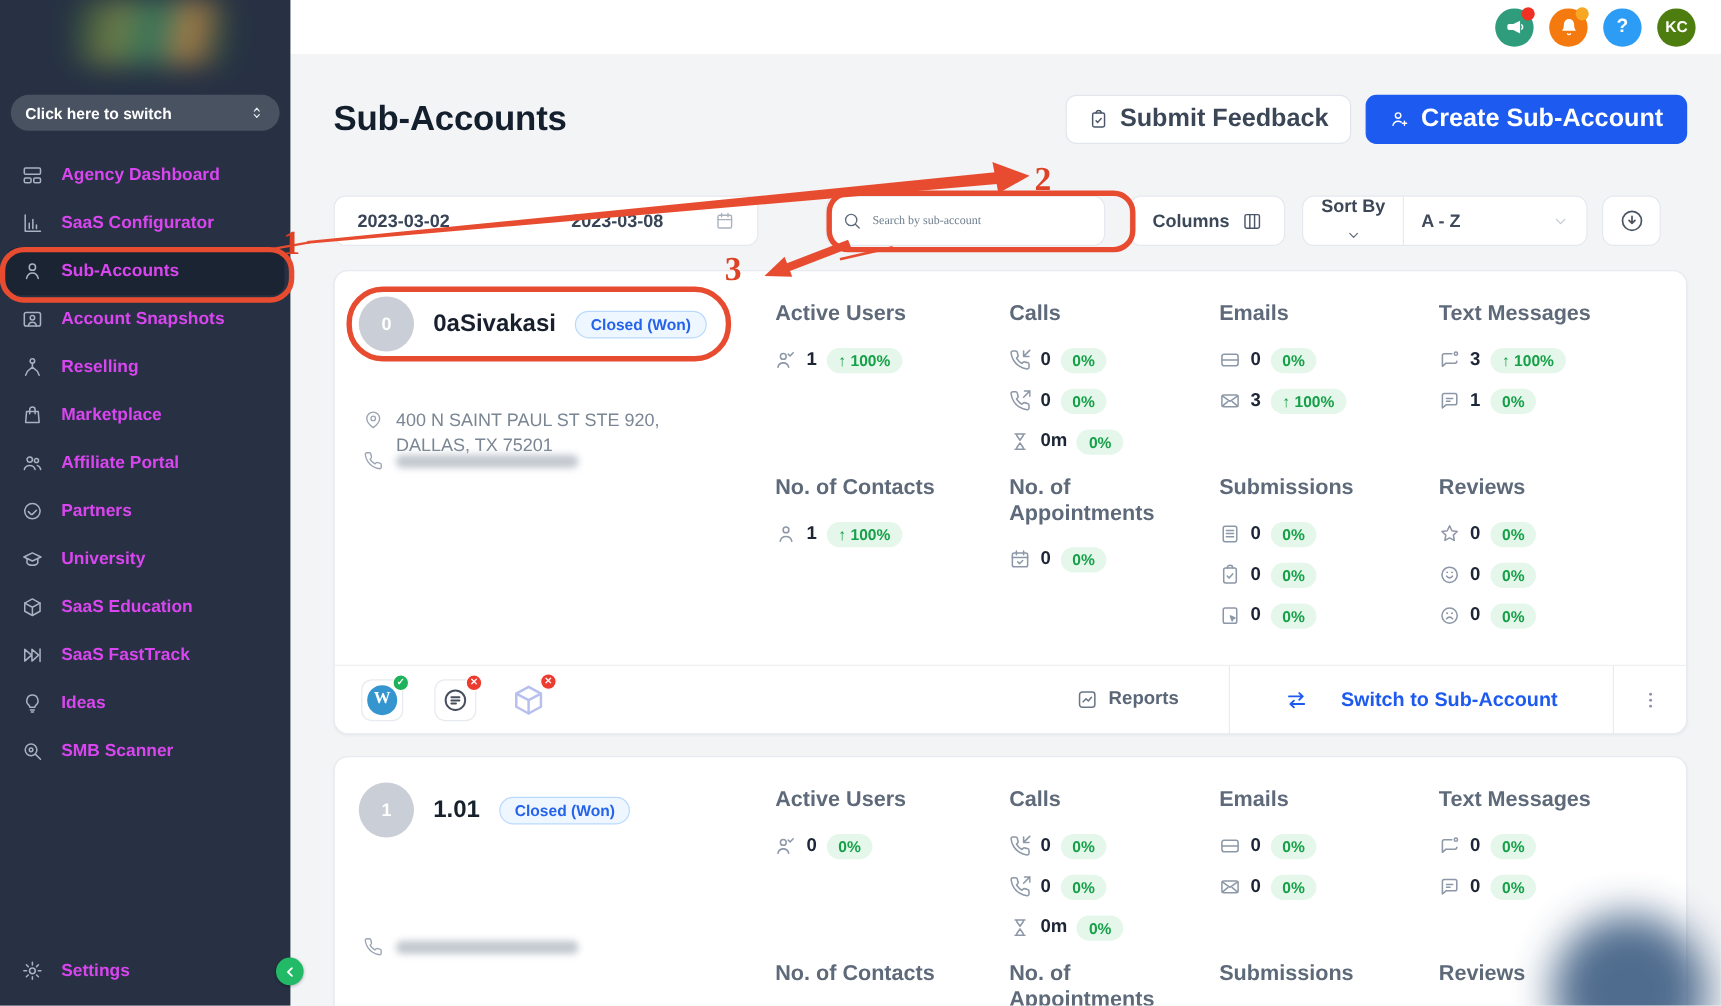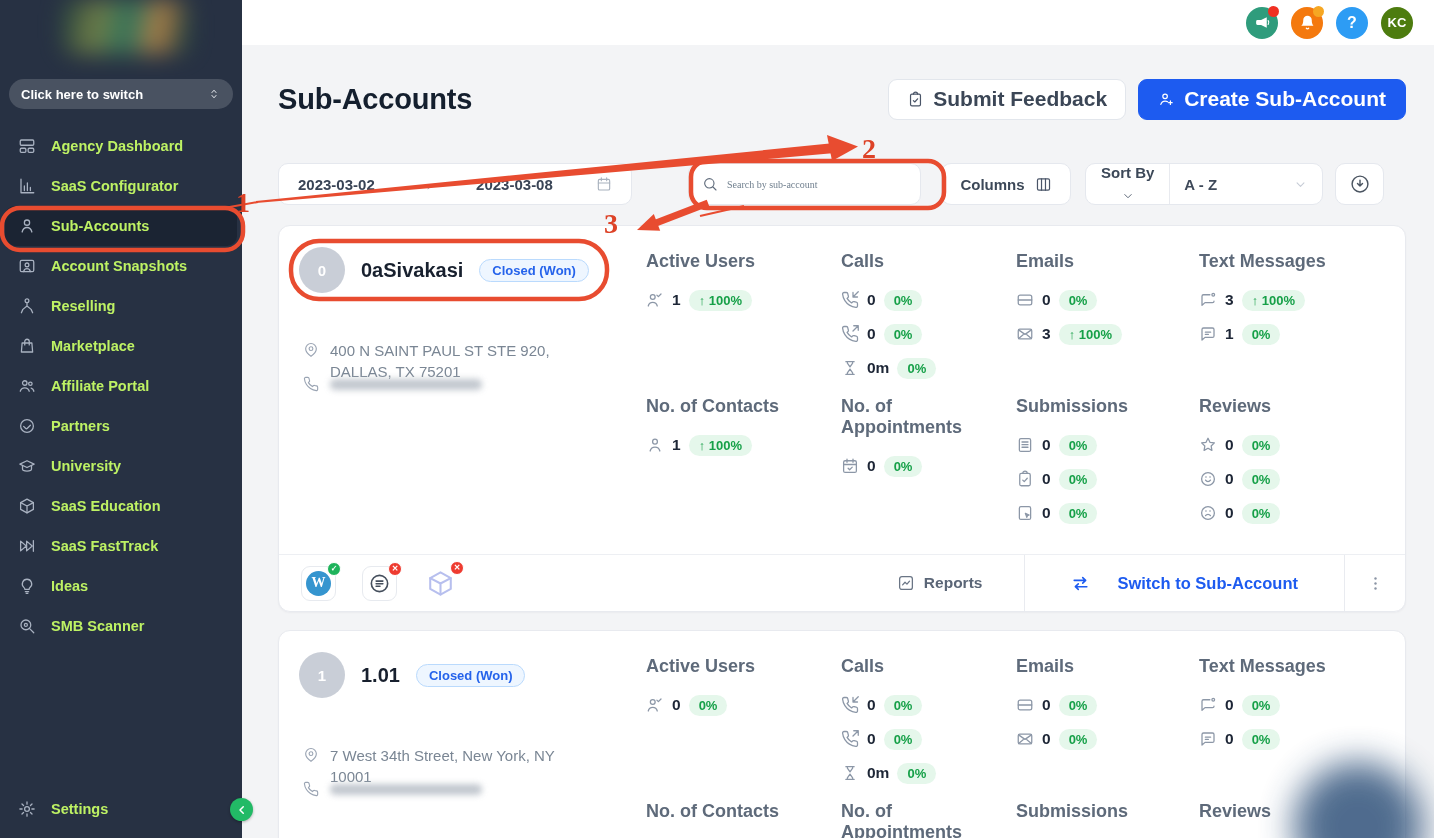--- a/index.html
+++ b/index.html
@@ -10,21 +10,21 @@
   .sidebar { position:absolute; left:0; top:0; bottom:0; width:242px; background:#273143; z-index:5; }
   .logo-blur { position:absolute; left:62px; top:0; width:128px; height:54px; border-radius:12px;
     background:linear-gradient(100deg,#31503f 5%,#7e8a48 28%,#2f7e60 52%,#c98b47 74%,#274a41 95%);
     filter:blur(11px); opacity:.85; }
   .switcher { position:absolute; left:9px; right:9px; top:79px; height:30px; border-radius:15px;
     background:rgba(255,255,255,.16); display:flex; align-items:center; padding:0 12px;
     color:#fff; font-size:13px; font-weight:700; cursor:pointer; }
   .switcher .ic { margin-left:auto; width:14px; height:14px; color:#e8ebf0; }
   .nav { position:absolute; left:0; right:0; top:126px; }
   .nav-item { height:40px; margin:0 5px; padding:0 13px; border-radius:10px; display:flex;
-    align-items:center; gap:15px; color:#bef264; font-size:14.5px; font-weight:600; cursor:pointer; }
+    align-items:center; gap:15px; color:#d946ef; font-size:14.5px; font-weight:600; cursor:pointer; }
   .nav-item .ic { width:18px; height:18px; color:#a9b2c1; flex:none; }
   .nav-item.active { background:#1b2433; }
   .settings-row { position:absolute; bottom:9px; left:0; right:0; }
   .collapse-btn { position:absolute; right:-11px; bottom:17px; width:23px; height:23px; border-radius:50%;
     background:#22ba66; border:none; color:#fff; display:flex; align-items:center; justify-content:center;
     cursor:pointer; z-index:8; box-shadow:0 1px 3px rgba(0,0,0,.3); }
   .collapse-btn .ic { width:12px; height:12px; }
 
   
   .topbar { position:absolute; left:242px; right:0; top:0; height:45px; background:#fff;
@@ -687,29 +687,20 @@
             </button>
           </div>
         </footer>
       </section>
       <section class="card">
         <div class="acct-head">
           <div class="avatar">1</div>
           <div class="acct-name">1.01</div>
           <div class="badge">Closed (Won)</div>
         </div>
-        <div class="addr">
-          <span class="ic ">
-            <svg viewBox="0 0 24 24">
-              <path d="M20 10.2c0 5.8-8 11.3-8 11.3s-8-5.5-8-11.3a8 8 0 0 1 16 0z"></path>
-              <circle cx="12" cy="10" r="2.8"></circle>
-            </svg>
-          </span>
-          <div>7 West 34th Street, New York, NY<br>10001</div>
-        </div>
         <div class="phone-row">
           <span class="ic ">
             <svg viewBox="0 0 24 24">
               <path d="M22 16.92v3a2 2 0 0 1-2.18 2 19.79 19.79 0 0 1-8.63-3.07 19.5 19.5 0 0 1-6-6 19.79 19.79 0 0 1-3.07-8.67A2 2 0 0 1 4.11 2h3a2 2 0 0 1 2 1.72 12.84 12.84 0 0 0 .7 2.81 2 2 0 0 1-.45 2.11L8.09 9.91a16 16 0 0 0 6 6l1.27-1.27a2 2 0 0 1 2.11-.45 12.84 12.84 0 0 0 2.81.7A2 2 0 0 1 22 16.92z"></path>
             </svg>
           </span>
           <div class="blurbar"></div>
         </div>
         <div class="stat-row r1">
           <div class="sgroup">

